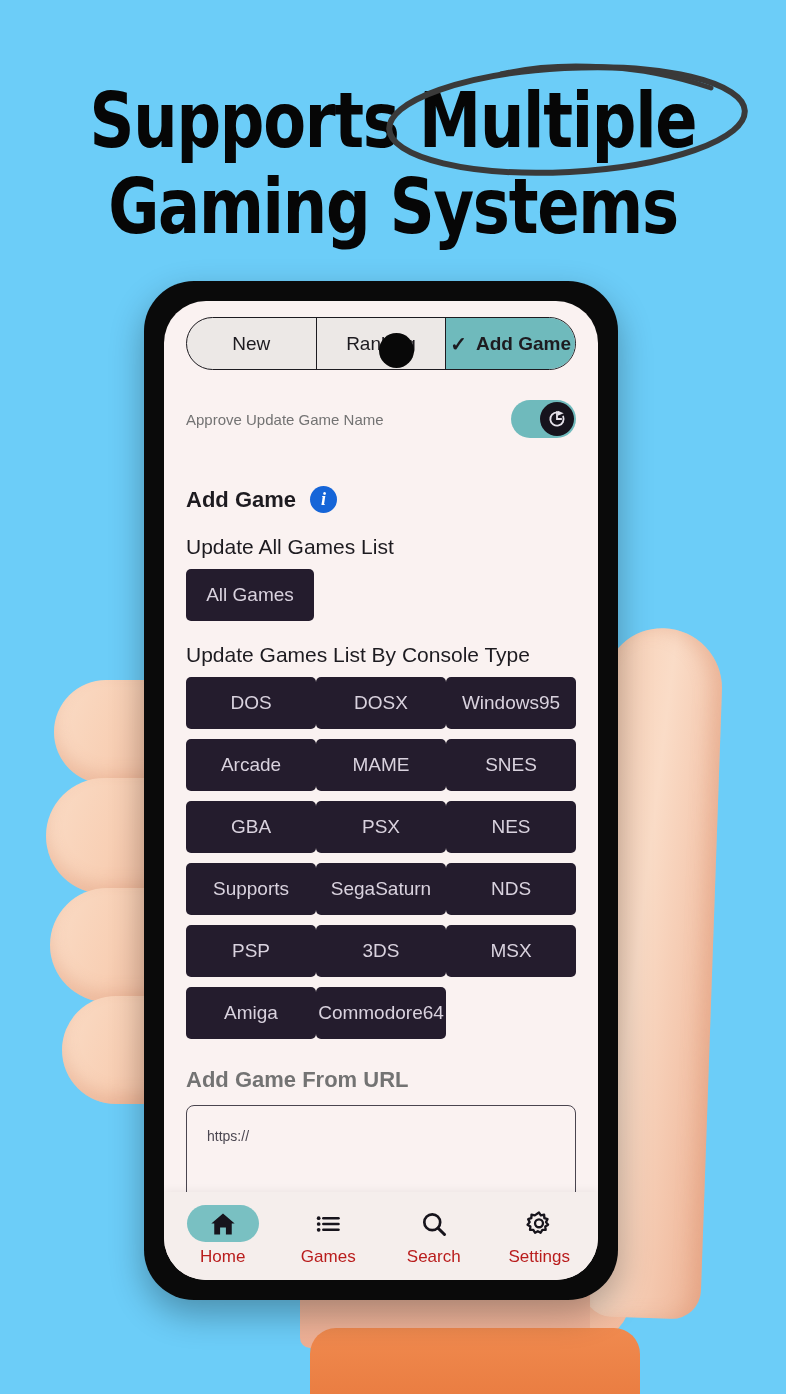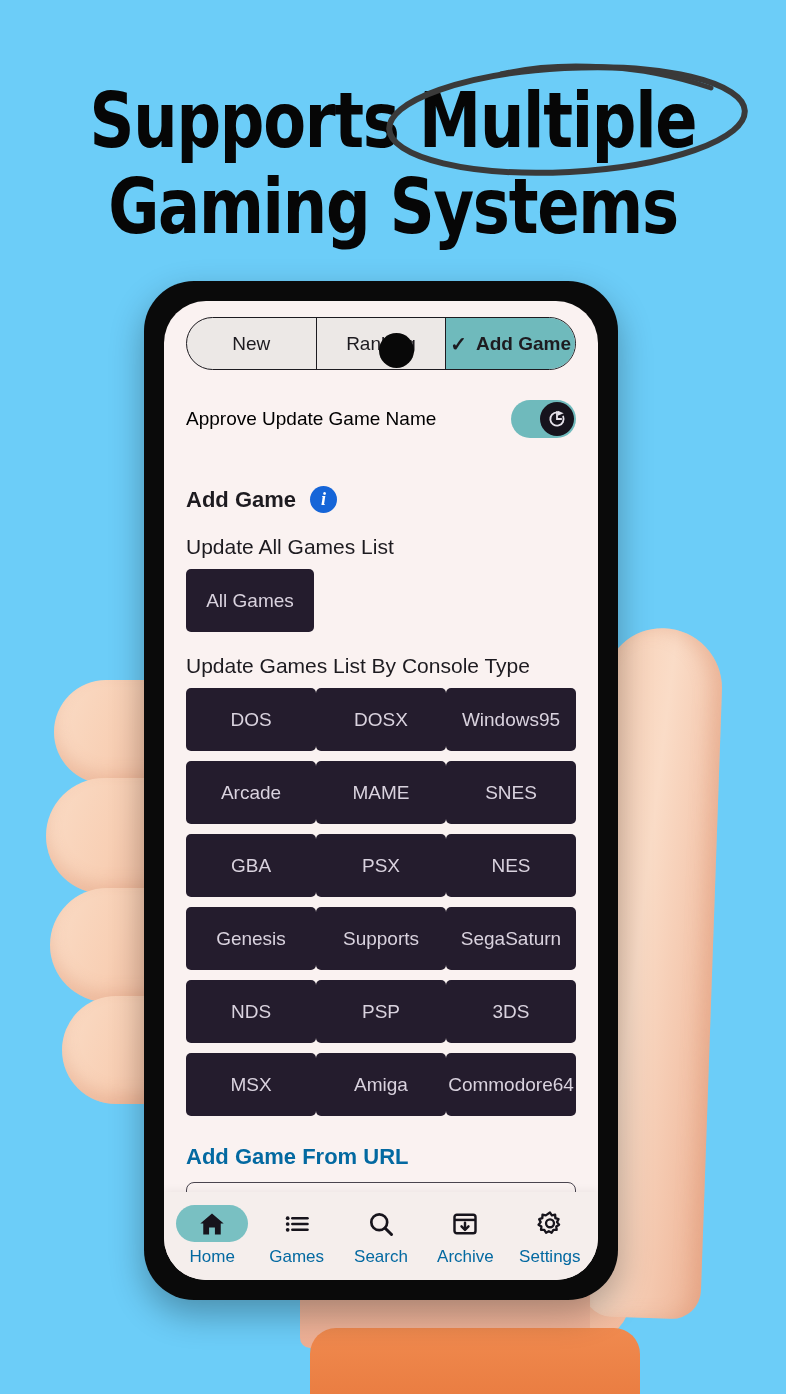--- a/index.html
+++ b/index.html
@@ -167,21 +167,21 @@
   }
   .seg .chk { font-size: 20px; font-weight: 700; line-height: 1; }
 
   
   .approve-row {
     margin: 30px 22px 0 22px;
     display: flex;
     align-items: center;
     justify-content: space-between;
   }
-  .approve-label { font-size: 19px; color: #000000; }
+  .approve-label { font-size: 15px; color: #737373; }
   .toggle {
     width: 65px;
     height: 38px;
     background: #6fbabc;
     border-radius: 19px;
     position: relative;
     cursor: pointer;
   }
   .toggle .thumb-knob {
     position: absolute;
@@ -227,21 +227,21 @@
     color: #1d1b20;
   }
 
   .all-games-wrap { margin: 10px 22px 0 22px; }
 
   .chip {
     background: #241c2d;
     color: #d9d2de;
     border-radius: 5px;
     font-size: 19px;
-    height: 63px;
+    height: 52px;
     display: flex;
     align-items: center;
     justify-content: center;
     cursor: pointer;
     border: none;
     font-family: "Liberation Sans", sans-serif;
     white-space: nowrap;
   }
   .chip.wide { width: 128px; }
 
@@ -249,21 +249,21 @@
     margin: 10px 22px 0 22px;
     display: grid;
     grid-template-columns: repeat(3, 1fr);
     gap: 10px 0;
   }
 
   .url-title {
     margin: 28px 22px 0 22px;
     font-size: 22px;
     font-weight: 700;
-    color: #0369a1;
+    color: #737373;
   }
   .url-box {
     margin: 12px 22px 0 22px;
     height: 120px;
     border: 1.5px solid #4a454f;
     border-radius: 8px;
     padding: 22px 20px;
     font-size: 14px;
     color: #4b4751;
     background: transparent;
@@ -306,21 +306,21 @@
     align-items: center;
     gap: 5px;
     cursor: pointer;
   }
   .nav-icon-pill {
     width: 72px; height: 37px;
     border-radius: 19px;
     display: flex; align-items: center; justify-content: center;
   }
   .nav-item.active .nav-icon-pill { background: #79c0c2; }
-  .nav-label { font-size: 17px; color: #0369a1; }
+  .nav-label { font-size: 17px; color: #b91c1c; }
 </style>
 </head>
 <body>
 
 <div class="hand-layer">
   <div class="palm"></div>
   <div class="thumb"></div>
   <div class="finger f1"></div>
   <div class="finger f2"></div>
   <div class="finger f3"></div>
@@ -385,21 +385,20 @@
       <div class="console-grid">
         <button class="chip">DOS</button>
         <button class="chip">DOSX</button>
         <button class="chip">Windows95</button>
         <button class="chip">Arcade</button>
         <button class="chip">MAME</button>
         <button class="chip">SNES</button>
         <button class="chip">GBA</button>
         <button class="chip">PSX</button>
         <button class="chip">NES</button>
-        <button class="chip">Genesis</button>
         <button class="chip">Supports</button>
         <button class="chip">SegaSaturn</button>
         <button class="chip">NDS</button>
         <button class="chip">PSP</button>
         <button class="chip">3DS</button>
         <button class="chip">MSX</button>
         <button class="chip">Amiga</button>
         <button class="chip">Commodore64</button>
       </div>
 
@@ -456,31 +455,20 @@
       <div class="nav-item">
         <div class="nav-icon-pill">
           <svg width="28" height="28" viewBox="0 0 24 24">
             <circle cx="10.5" cy="10.5" r="6.8" fill="none" stroke="#17141c" stroke-width="2.3"></circle>
             <line x1="15.6" y1="15.6" x2="21" y2="21" stroke="#17141c" stroke-width="2.6" stroke-linecap="round"></line>
           </svg>
         </div>
         <span class="nav-label">Search</span>
       </div>
 
-      <div class="nav-item">
-        <div class="nav-icon-pill">
-          <svg width="28" height="28" viewBox="0 0 24 24">
-            <rect x="3" y="4" width="18" height="16" rx="2" fill="none" stroke="#17141c" stroke-width="2.1"></rect>
-            <line x1="3" y1="8.5" x2="21" y2="8.5" stroke="#17141c" stroke-width="2.1"></line>
-            <line x1="12" y1="11" x2="12" y2="16.5" stroke="#17141c" stroke-width="2.1" stroke-linecap="round"></line>
-            <path d="M9 14 L12 17 L15 14" fill="none" stroke="#17141c" stroke-width="2.1" stroke-linecap="round" stroke-linejoin="round"></path>
-          </svg>
-        </div>
-        <span class="nav-label">Archive</span>
-      </div>
 
       <div class="nav-item">
         <div class="nav-icon-pill">
           <svg width="28" height="28" viewBox="0 0 24 24">
             <path d="M12 2.2 L13.6 4.6 L16.4 4 L16.6 6.9 L19.3 7.9 L18 10.4 L19.8 12.6 L17.4 14.2 L17.7 17 L14.9 17 L13.4 19.5 L11 18.2 L8.6 19.5 L7.1 17 L4.3 17 L4.6 14.2 L2.2 12.6 L4 10.4 L2.7 7.9 L5.4 6.9 L5.6 4 L8.4 4.6 Z" fill="none" stroke="#17141c" stroke-width="2" stroke-linejoin="round"></path>
             <circle cx="12" cy="11.4" r="3.4" fill="none" stroke="#17141c" stroke-width="2"></circle>
           </svg>
         </div>
         <span class="nav-label">Settings</span>
       </div>

